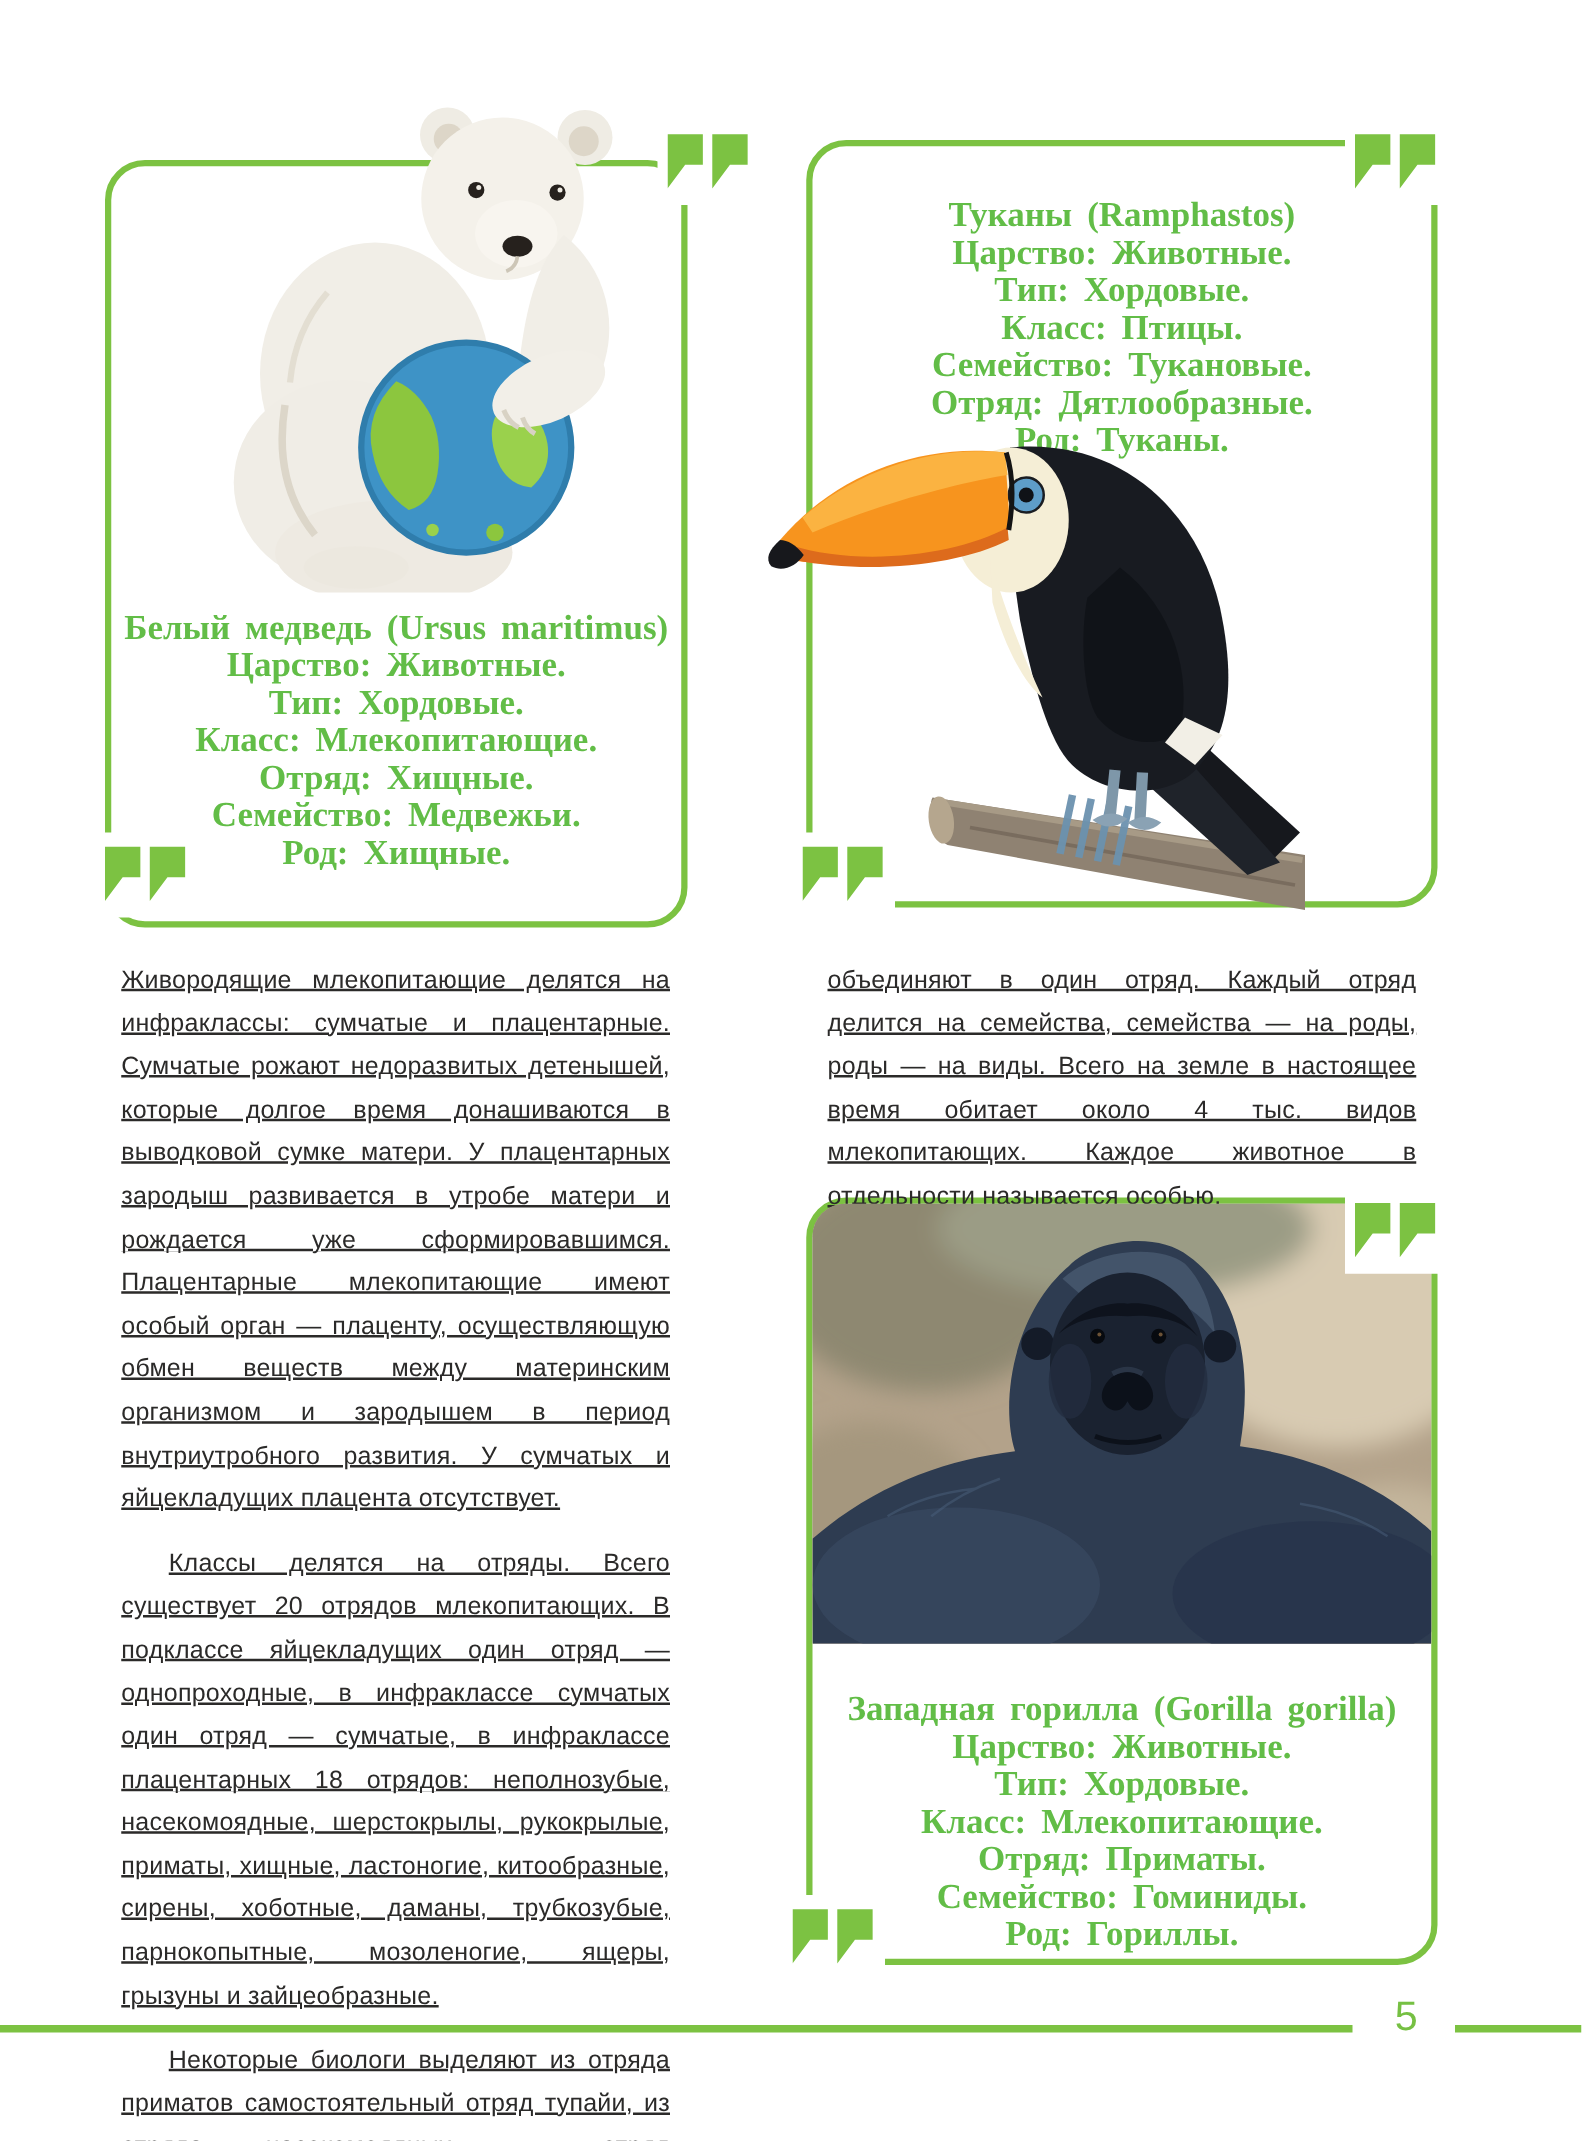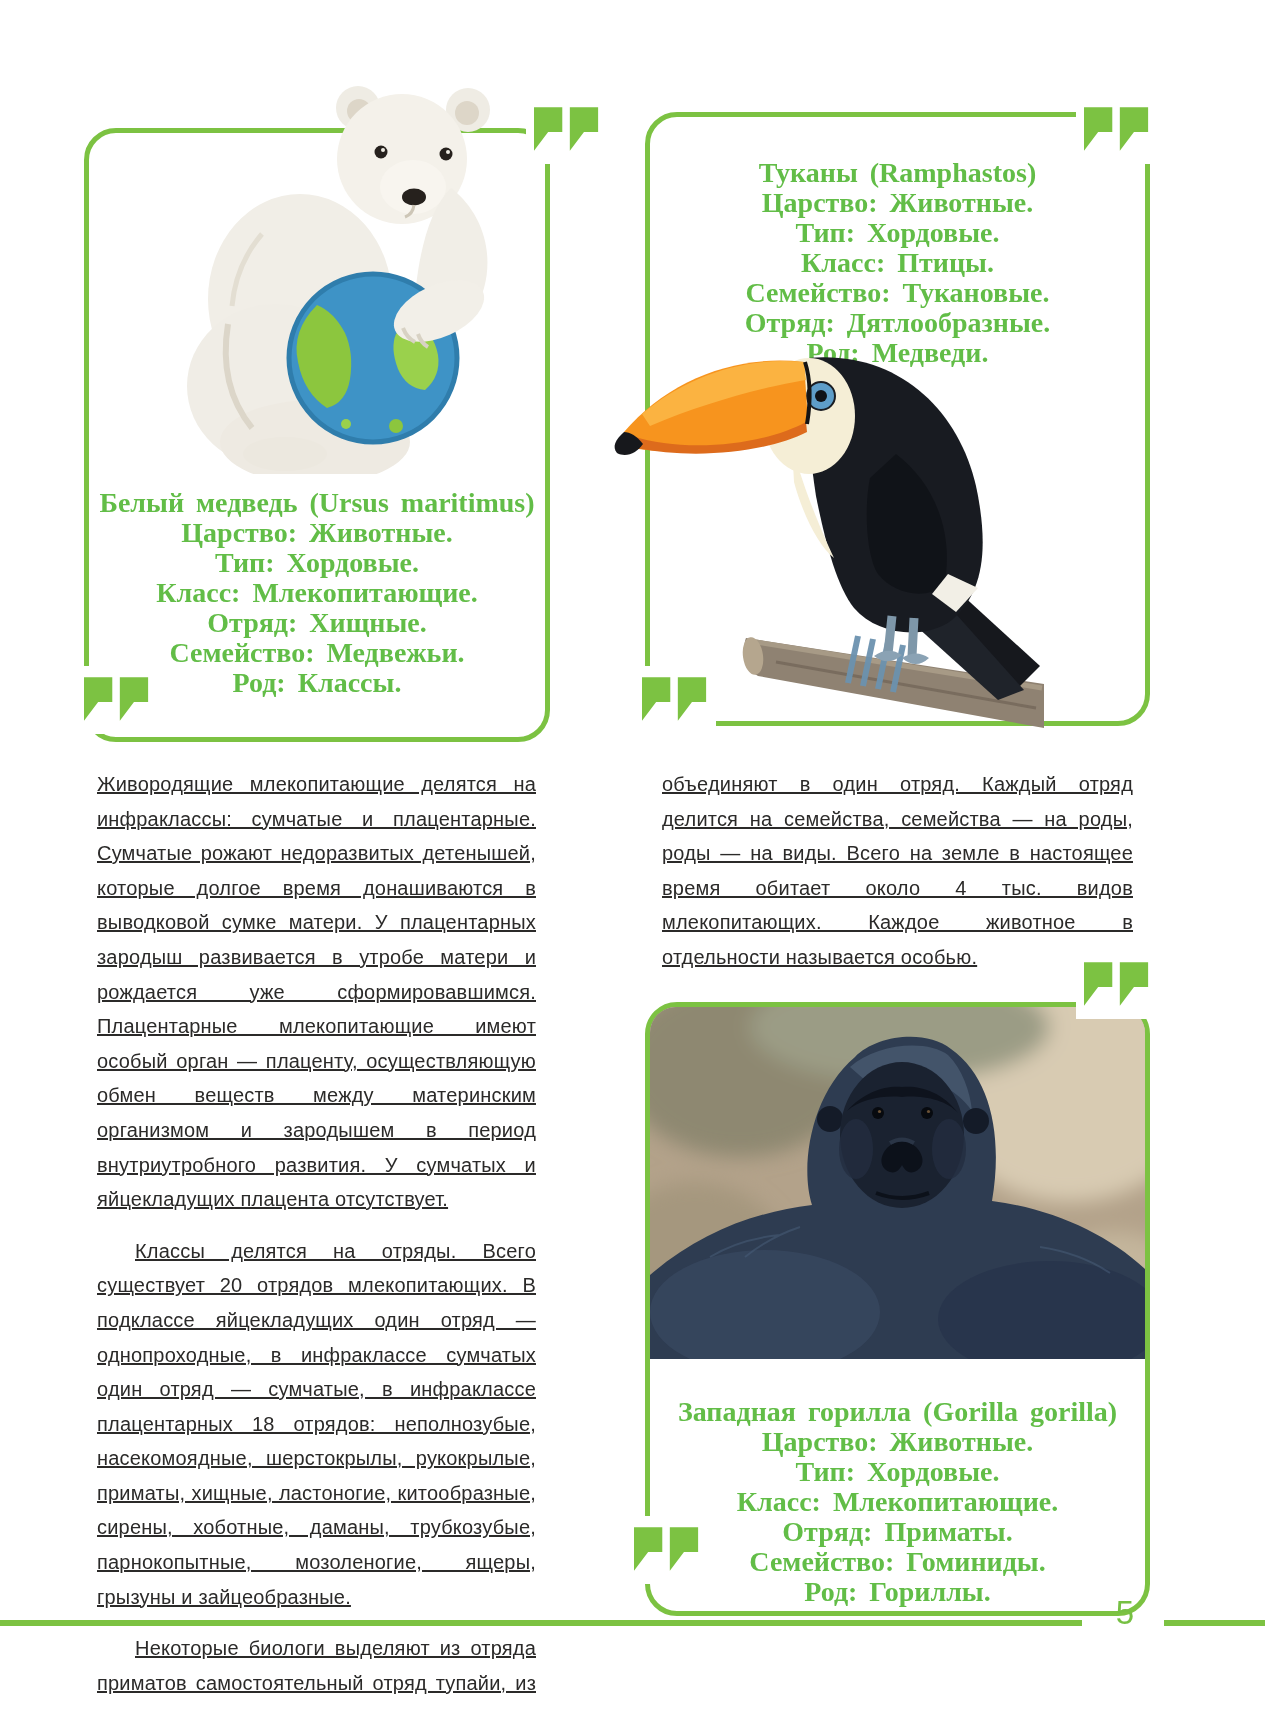--- a/index.html
+++ b/index.html
@@ -11,21 +11,21 @@
   .page{
     position:relative;width:1270px;height:1713px;background:#fff;overflow:hidden;
     font-family:"Liberation Sans",sans-serif;
   }
   .card{
     position:absolute;box-sizing:border-box;
     border:5px solid var(--green);border-radius:32px;background:#fff;
   }
   #bear-card{left:84px;top:128px;width:466px;height:614px;}
   #toucan-card{left:645px;top:112px;width:505px;height:614px;}
-  #gorilla-card{left:645px;top:958px;width:505px;height:614px;margin-top:44px;}
+  #gorilla-card{left:645px;top:958px;width:505px;height:614px;}
   .caption{
     position:absolute;left:0;right:0;text-align:center;
     font-family:"Liberation Serif",serif;font-weight:bold;
     color:var(--green-text);font-size:28px;line-height:30px;word-spacing:5px;
   }
   #bear-card .caption{top:355px;}
   #toucan-card .caption{top:41px;}
   #gorilla-card .caption{top:390px;}
   .photo{position:absolute;z-index:2;}
   #bear-photo{left:150px;top:84px;}
@@ -62,21 +62,21 @@
 <div class="page">
 
   <div class="card" id="bear-card">
     <div class="caption">
       <div>Белый медведь (Ursus maritimus)</div>
       <div>Царство: Животные.</div>
       <div>Тип: Хордовые.</div>
       <div>Класс: Млекопитающие.</div>
       <div>Отряд: Хищные.</div>
       <div>Семейство: Медвежьи.</div>
-      <div>Род: Классы.</div>
+      <div>Род: Хищные.</div>
     </div>
   </div>
 
   <svg class="photo" id="bear-photo" width="390" height="390" viewBox="0 0 390 390">
 
     <ellipse cx="150" cy="215" rx="92" ry="105" fill="#f1eee7"></ellipse>
     <ellipse cx="125" cy="302" rx="88" ry="82" fill="#f0ede6"></ellipse>
     <ellipse cx="165" cy="358" rx="95" ry="42" fill="#eeeae2"></ellipse>
     <path d="M78 240 q-10 62 24 104" stroke="#dcd6c9" stroke-width="6" fill="none"></path>
     <path d="M112 150 q-26 30 -30 72" stroke="#e3ded2" stroke-width="5" fill="none"></path>
@@ -111,21 +111,21 @@
   </svg>
 
   <div class="card" id="toucan-card">
     <div class="caption">
       <div>Туканы (Ramphastos)</div>
       <div>Царство: Животные.</div>
       <div>Тип: Хордовые.</div>
       <div>Класс: Птицы.</div>
       <div>Семейство: Тукановые.</div>
       <div>Отряд: Дятлообразные.</div>
-      <div>Род: Медведи.</div>
+      <div>Род: Туканы.</div>
     </div>
   </div>
 
   <svg class="photo" id="toucan-photo" width="460" height="392" viewBox="0 0 460 392">
 
     <path d="M150 302 L448 348 L448 392 L162 340 C150 334 146 310 150 302 Z" fill="#8f8272"></path>
     <path d="M160 306 L446 352" stroke="#a79a86" stroke-width="5" fill="none"></path>
     <path d="M180 326 L440 372" stroke="#6f6355" stroke-width="3" fill="none" opacity=".7"></path>
     <ellipse cx="157" cy="320" rx="10" ry="19" fill="#b5a68e" transform="rotate(-8 157 320)"></ellipse>
 

